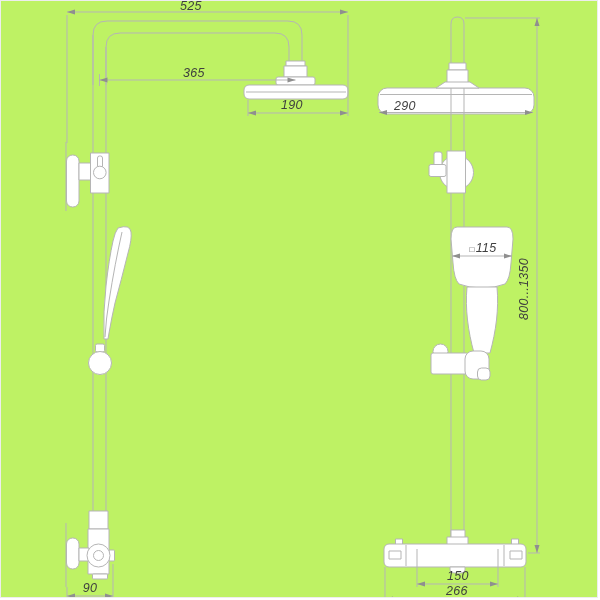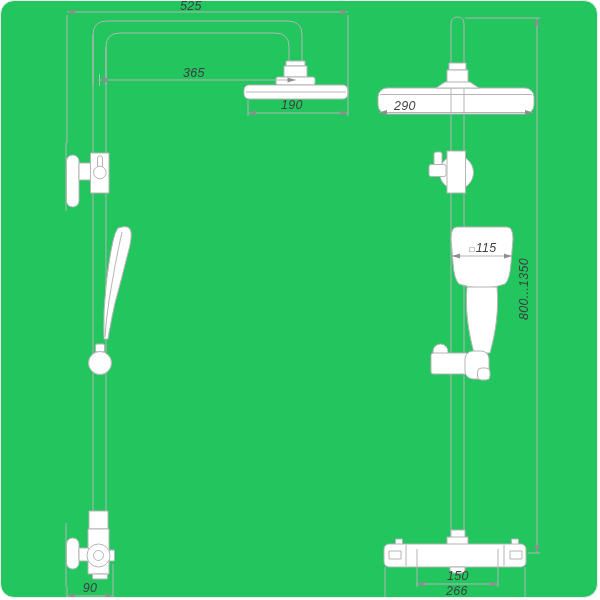--- a/index.html
+++ b/index.html
@@ -1,18 +1,18 @@
 <!DOCTYPE html>
 <html><head>
 <meta charset="utf-8">
 <style>
   html,body{margin:0;padding:0;background:#ffffff;}
   .frame{
     position:relative;width:598px;height:598px;margin:0;
-    border:1px solid #ededed;border-radius:14px;background:#22c55e;
+    border:1px solid #ededed;border-radius:0;background:#bef264;
     overflow:hidden;box-sizing:border-box;
   }
   svg{position:absolute;left:0;top:0;}
   .ln{fill:none;stroke-width:1;stroke-linejoin:round;stroke-linecap:butt;}
   .wh{fill:#ffffff;stroke-width:1;stroke-linejoin:round;}
   .t{font:italic 12.5px "Liberation Sans",sans-serif;fill:#3f3f3f;stroke:none;letter-spacing:.3px;}
   .ts{font:italic 8px "Liberation Sans",sans-serif;fill:#3f3f3f;stroke:none;}
   .ar{fill:#8f8f8f;stroke:none;}
 </style>
 </head>

